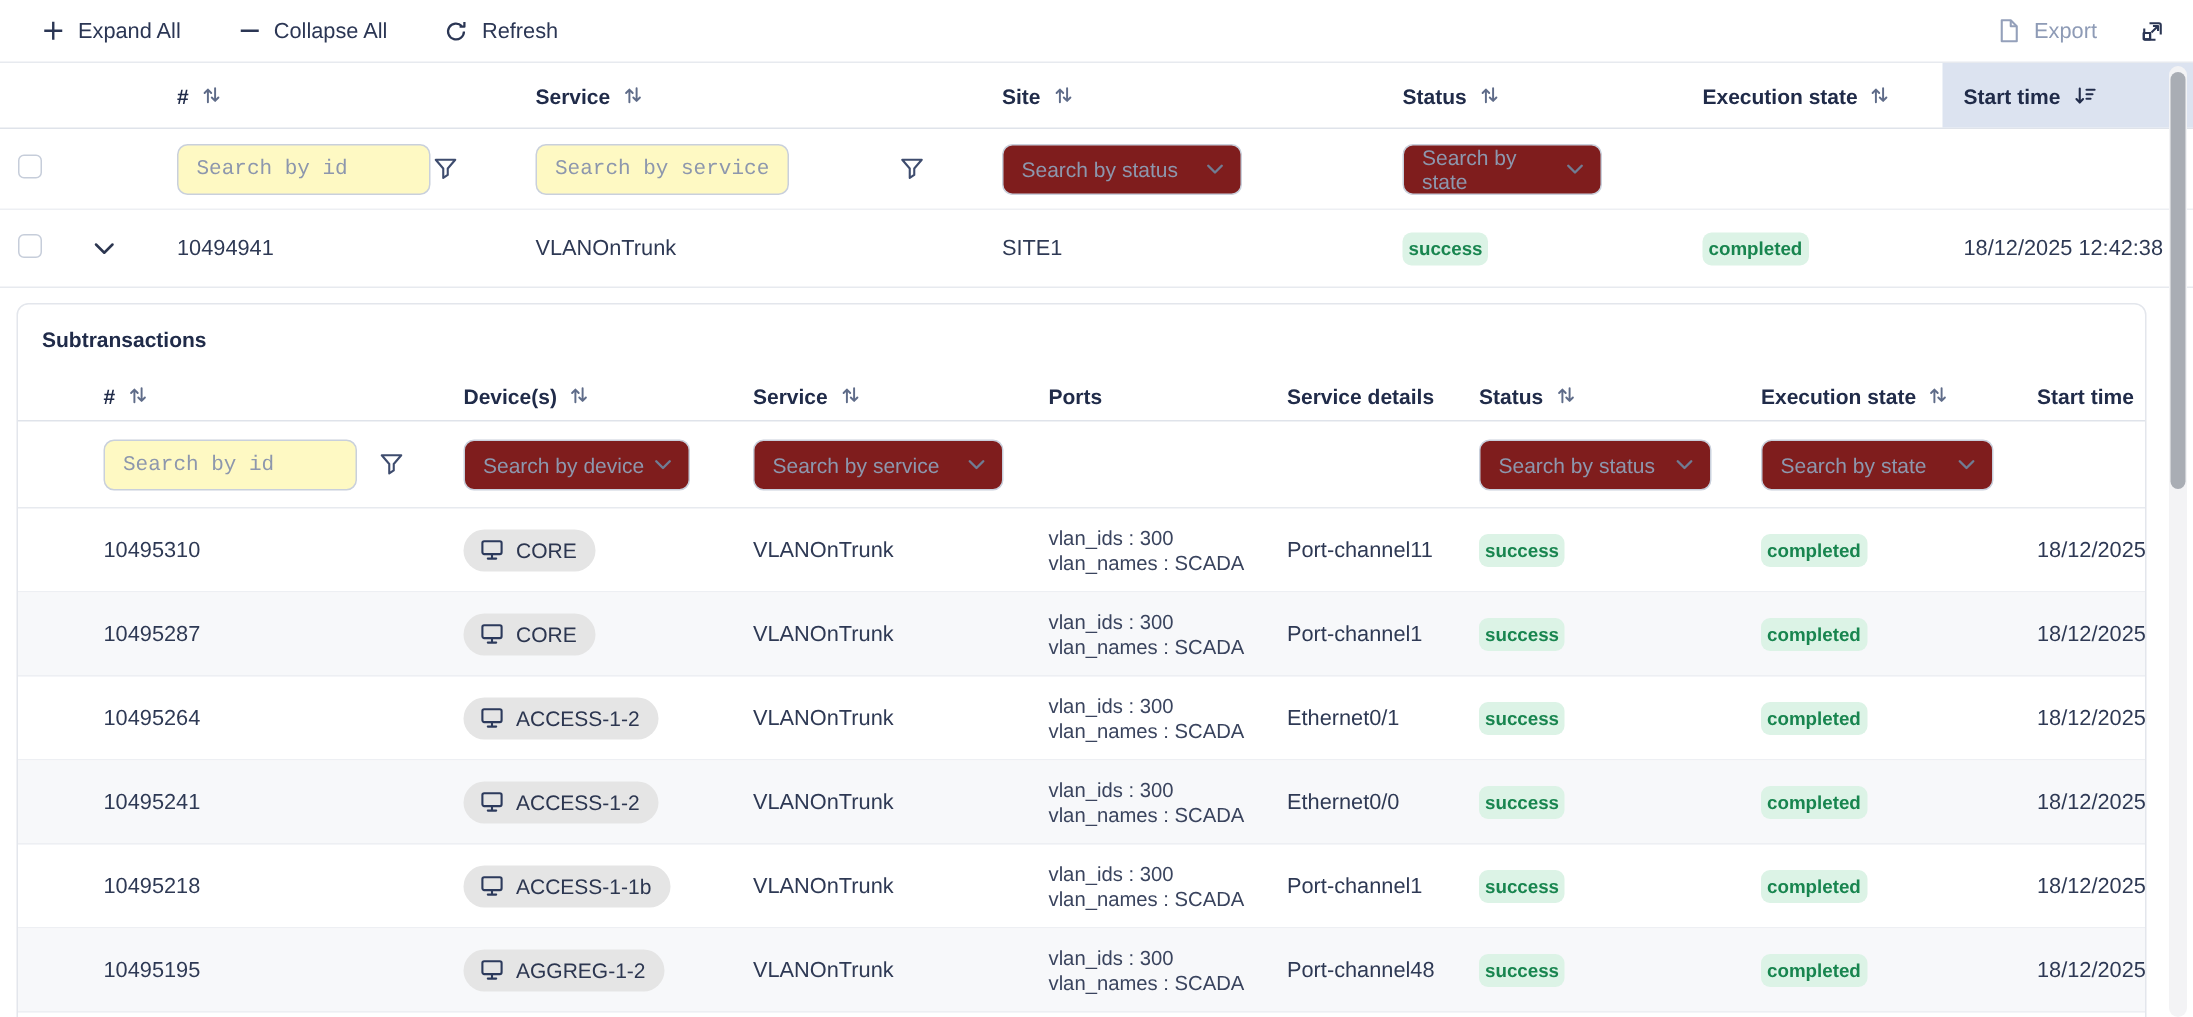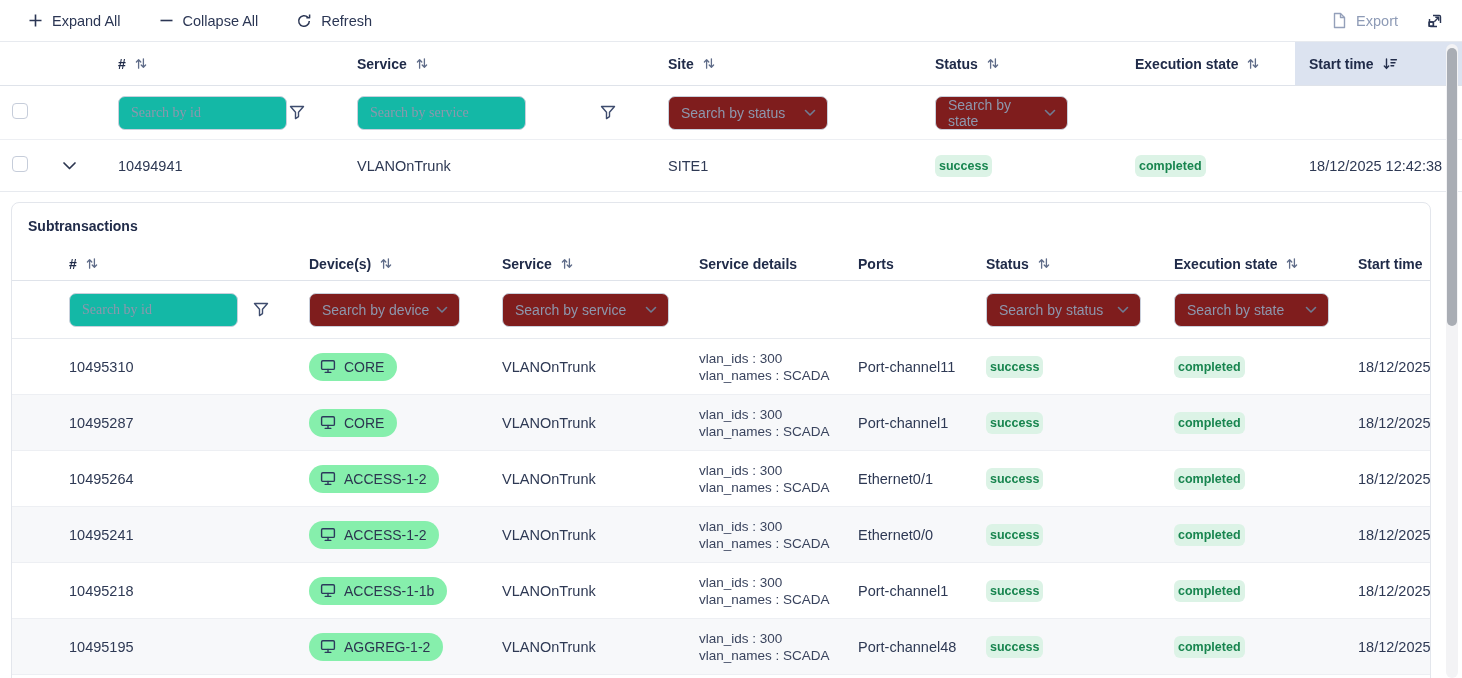--- a/index.html
+++ b/index.html
@@ -22,21 +22,21 @@
   
   .grid { display:grid; grid-template-columns:48px 58px 239px 311px 267px 200px 172px minmax(0,1fr); align-items:center; }
   .thead { height:44px; border-bottom:1px solid #dfe3ea; }
   .th { display:flex; align-items:center; gap:9px; height:100%; padding-left:12px;
         font-weight:bold; font-size:14px; color:#202b49; cursor:pointer; white-space:nowrap; overflow:hidden; }
   .th.sorted { background:#dce3f0; }
   .filter-row { height:54px; border-bottom:1px solid #edeff3; }
   .filter-cell { display:flex; align-items:center; justify-content:space-between; padding-left:12px; padding-right:40px; }
   .pad { padding-left:12px; }
   input.search { width:169px; height:34px; border:1px solid #c9d0dc; border-radius:7px;
-                 padding:0 12px; font-family:Liberation Serif, serif; font-size:14px; color:#2c3650; outline:none; background:#14b8a6; }
+                 padding:0 12px; font-family:Liberation Mono, monospace; font-size:14px; color:#2c3650; outline:none; background:#fef9c3; }
   input.search::placeholder { color:#8d97ad; }
   .select { height:34px; border:1px solid #c9d0dc; border-radius:7px; background:#7f1d1d;
             display:flex; align-items:center; justify-content:space-between;
             padding:0 11px 0 12px; font-size:14px; color:#8d97ad; cursor:pointer; }
   .checkbox { width:16px; height:16px; border:1.5px solid #c6cdda; border-radius:4px; background:#fff; display:inline-block; cursor:pointer; }
   .data-row { height:52px; border-bottom:1px solid #e7eaef; font-size:14.5px; color:#2e3954; }
   .badge { display:inline-block; padding:4px 4px; border-radius:6px;
            font-size:12.5px; font-weight:bold; }
   .badge.green { background:#dcf3e6; color:#18854f; }
   .start-cell { white-space:nowrap; overflow:hidden; padding-left:14px; }
@@ -44,21 +44,21 @@
   
   .panel { position:absolute; left:11px; top:202px; width:1420px; height:640px;
            border:1px solid #e3e6ec; border-radius:8px; background:#fff; overflow:hidden; }
   .panel-title { font-weight:bold; font-size:14px; color:#202b49; padding:15px 0 13px 16px; }
   .sub-grid { display:grid; padding-left:45px; align-items:center;
               grid-template-columns:240px 193px 197px 159px 128px 188px 184px minmax(0,1fr); }
   .sub-thead { height:34px; border-bottom:1px solid #dfe3ea; }
   .sub-filter { height:58px; border-bottom:1px solid #e7eaef; }
   .sub-row { height:56px; border-bottom:1px solid #edeff3; font-size:14.5px; color:#2e3954; }
   .sub-rows .sub-row:nth-child(even) { background:#f7f8fa; }
-  .chip { display:inline-flex; align-items:center; gap:8px; background:#86efac;
+  .chip { display:inline-flex; align-items:center; gap:8px; background:#e5e5e5;
           border-radius:15px; padding:6px 13px 6px 11px; font-size:14px; color:#2c3650; white-space:nowrap; }
   .details { font-size:13.5px; color:#3a445e; line-height:17px; white-space:nowrap; }
 
   
   .vscrollbar { position:absolute; top:44px; right:4px; width:12px; height:634px;
                 background:#f3f3f5; border-radius:6px; }
   .vscrollbar .thumb { position:absolute; top:4px; left:1px; width:10px; height:278px;
                        background:#a9adb4; border-radius:5px; }
 </style>
 </head>
@@ -261,24 +261,24 @@
     <div class="th">
       <span>Service</span>
       <span>
         <svg width="12" height="13" viewBox="0 0 12 13" fill="none" stroke="#5f6c89" stroke-width="1.3" stroke-linecap="round" stroke-linejoin="round">
             <path d="M3.6 11.2V2.8M1.4 5l2.2-2.3L5.8 5"></path>
             <path d="M8.4 1.8v8.4M6.2 8l2.2 2.3L10.6 8"></path>
           </svg>
       </span>
     </div>
     <div class="th">
+      <span>Ports</span>
+    </div>
+    <div class="th">
       <span>Service details</span>
-    </div>
-    <div class="th">
-      <span>Ports</span>
     </div>
     <div class="th">
       <span>Status</span>
       <span>
         <svg width="12" height="13" viewBox="0 0 12 13" fill="none" stroke="#5f6c89" stroke-width="1.3" stroke-linecap="round" stroke-linejoin="round">
             <path d="M3.6 11.2V2.8M1.4 5l2.2-2.3L5.8 5"></path>
             <path d="M8.4 1.8v8.4M6.2 8l2.2 2.3L10.6 8"></path>
           </svg>
       </span>
     </div>

